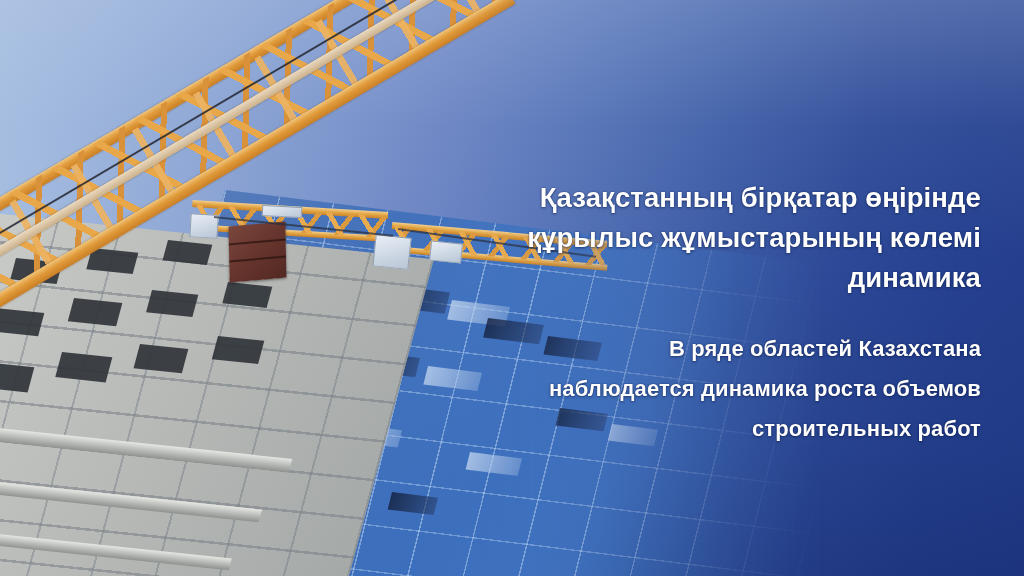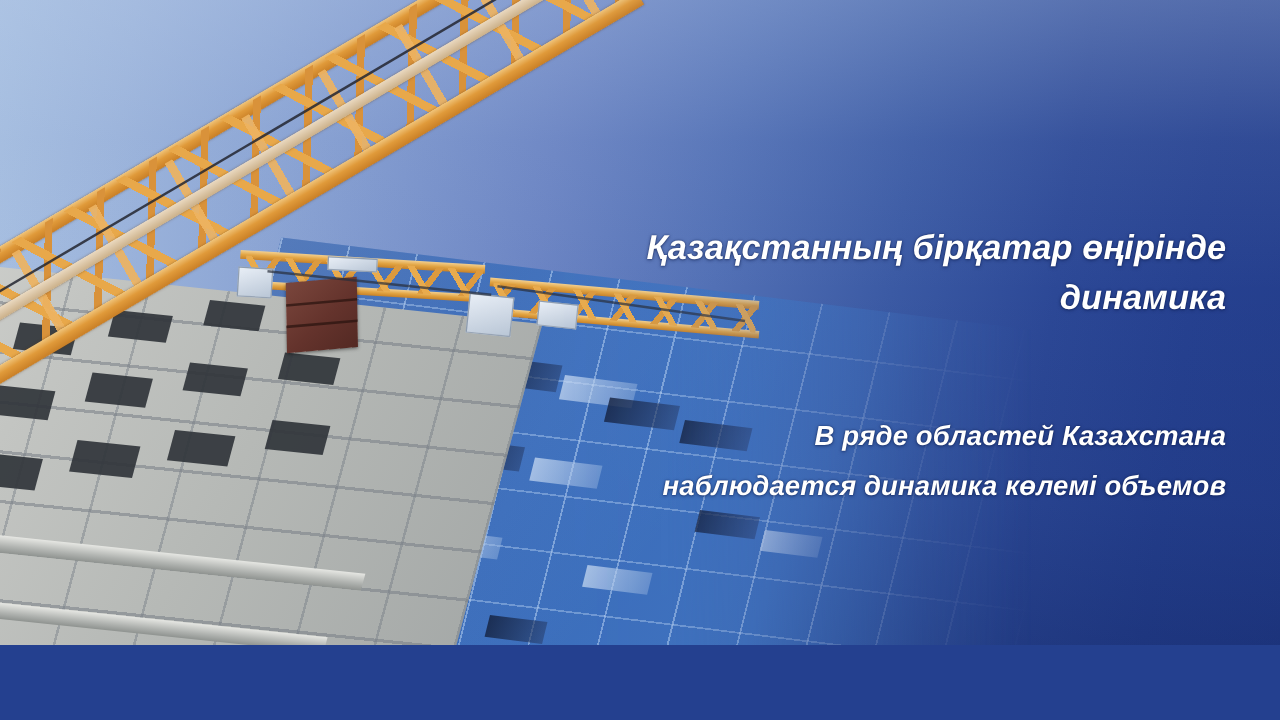--- a/index.html
+++ b/index.html
@@ -1,25 +1,24 @@
 <!DOCTYPE html>
 <html><head>
 <meta charset="utf-8">
 <style>
   html, body {
     margin: 0; padding: 0;
     background: #24408f;
   }
   #stage {
     position: relative;
-    width: 1024px; height: 516px;
+    width: 1024px; height: 576px;
     overflow: hidden;
     background: #737373;
     font-family: "Liberation Sans", sans-serif;
-    font-style: italic;
   }
 
   
   .bg-sky {
     position: absolute; inset: 0;
     background:
       linear-gradient(98deg,
         #a9c1e2 0%,
         #9db5dc 10%,
         #8ea7d5 20%,
@@ -307,21 +306,23 @@
       <div class="mast-lattice2"></div>
       <div class="mast-rail mid"></div>
       <div class="mast-cable"></div>
       <div class="mast-rail bot"></div>
     </div>
 
   </div>
 
   <div class="text-block" id="headline-kk">
     <span class="line">Қазақстанның бірқатар өңірінде</span>
+    <span class="line">құрылыс жұмыстарының көлемі</span>
     <span class="line">динамика</span>
   </div>
 
   <div class="text-block" id="headline-ru">
     <span class="line">В ряде областей Казахстана</span>
-    <span class="line">наблюдается динамика көлемі объемов</span>
+    <span class="line">наблюдается динамика роста объемов</span>
+    <span class="line">строительных работ</span>
   </div>
 
 </div>
 
 </body></html>

